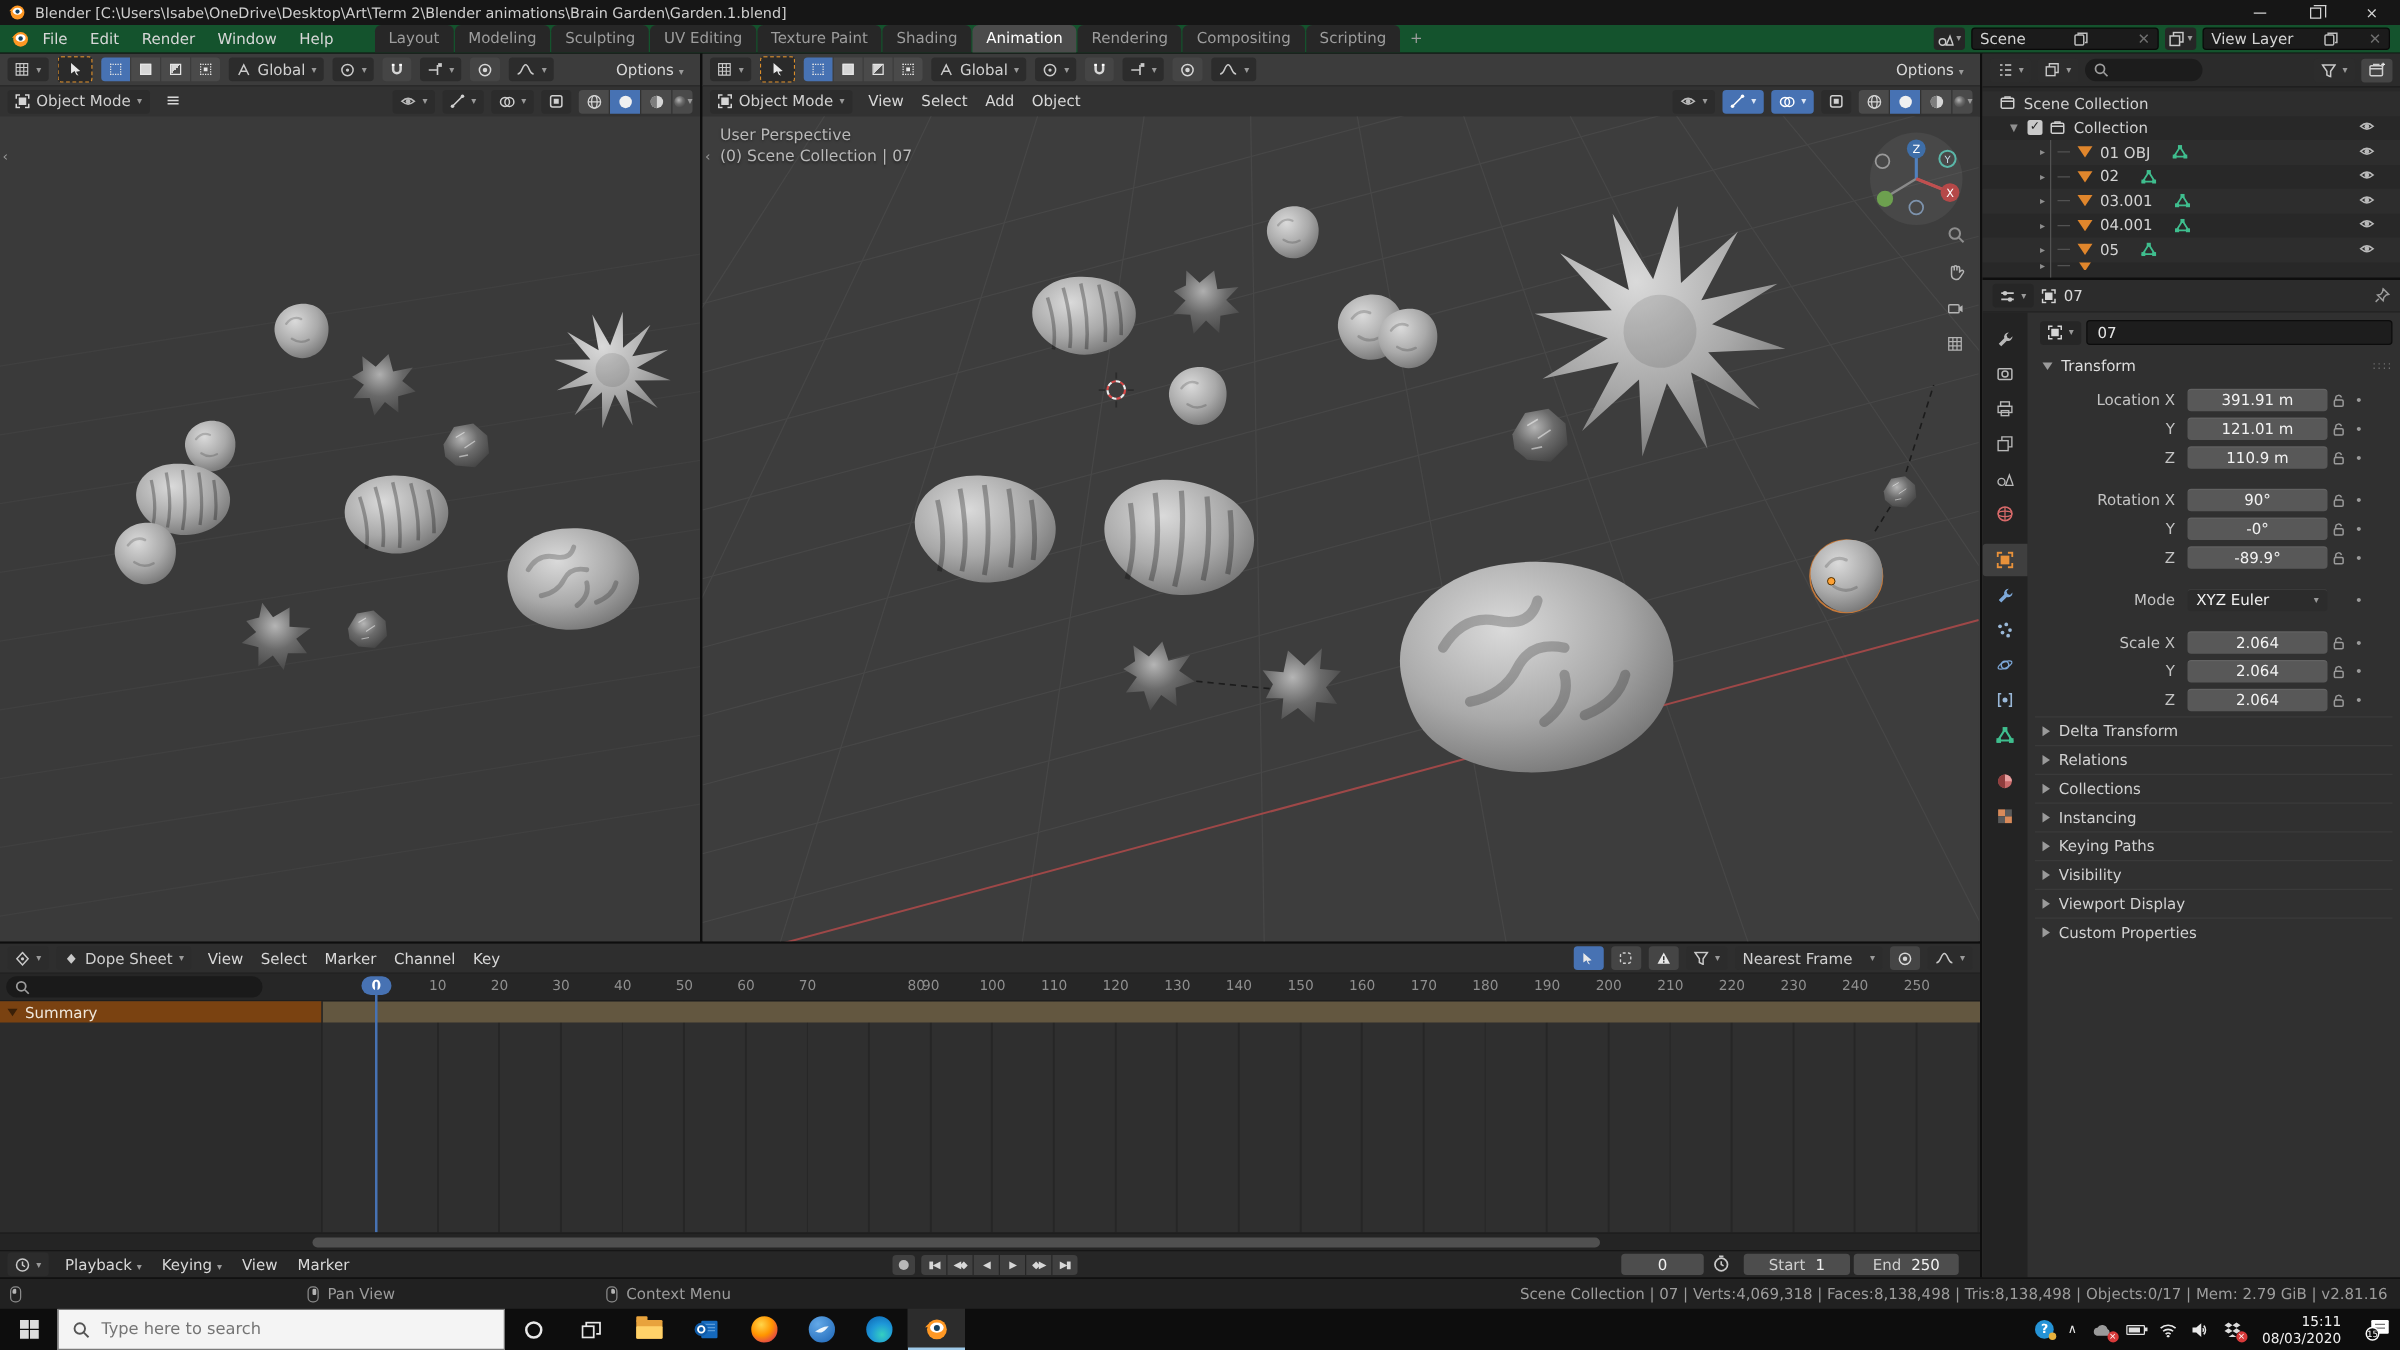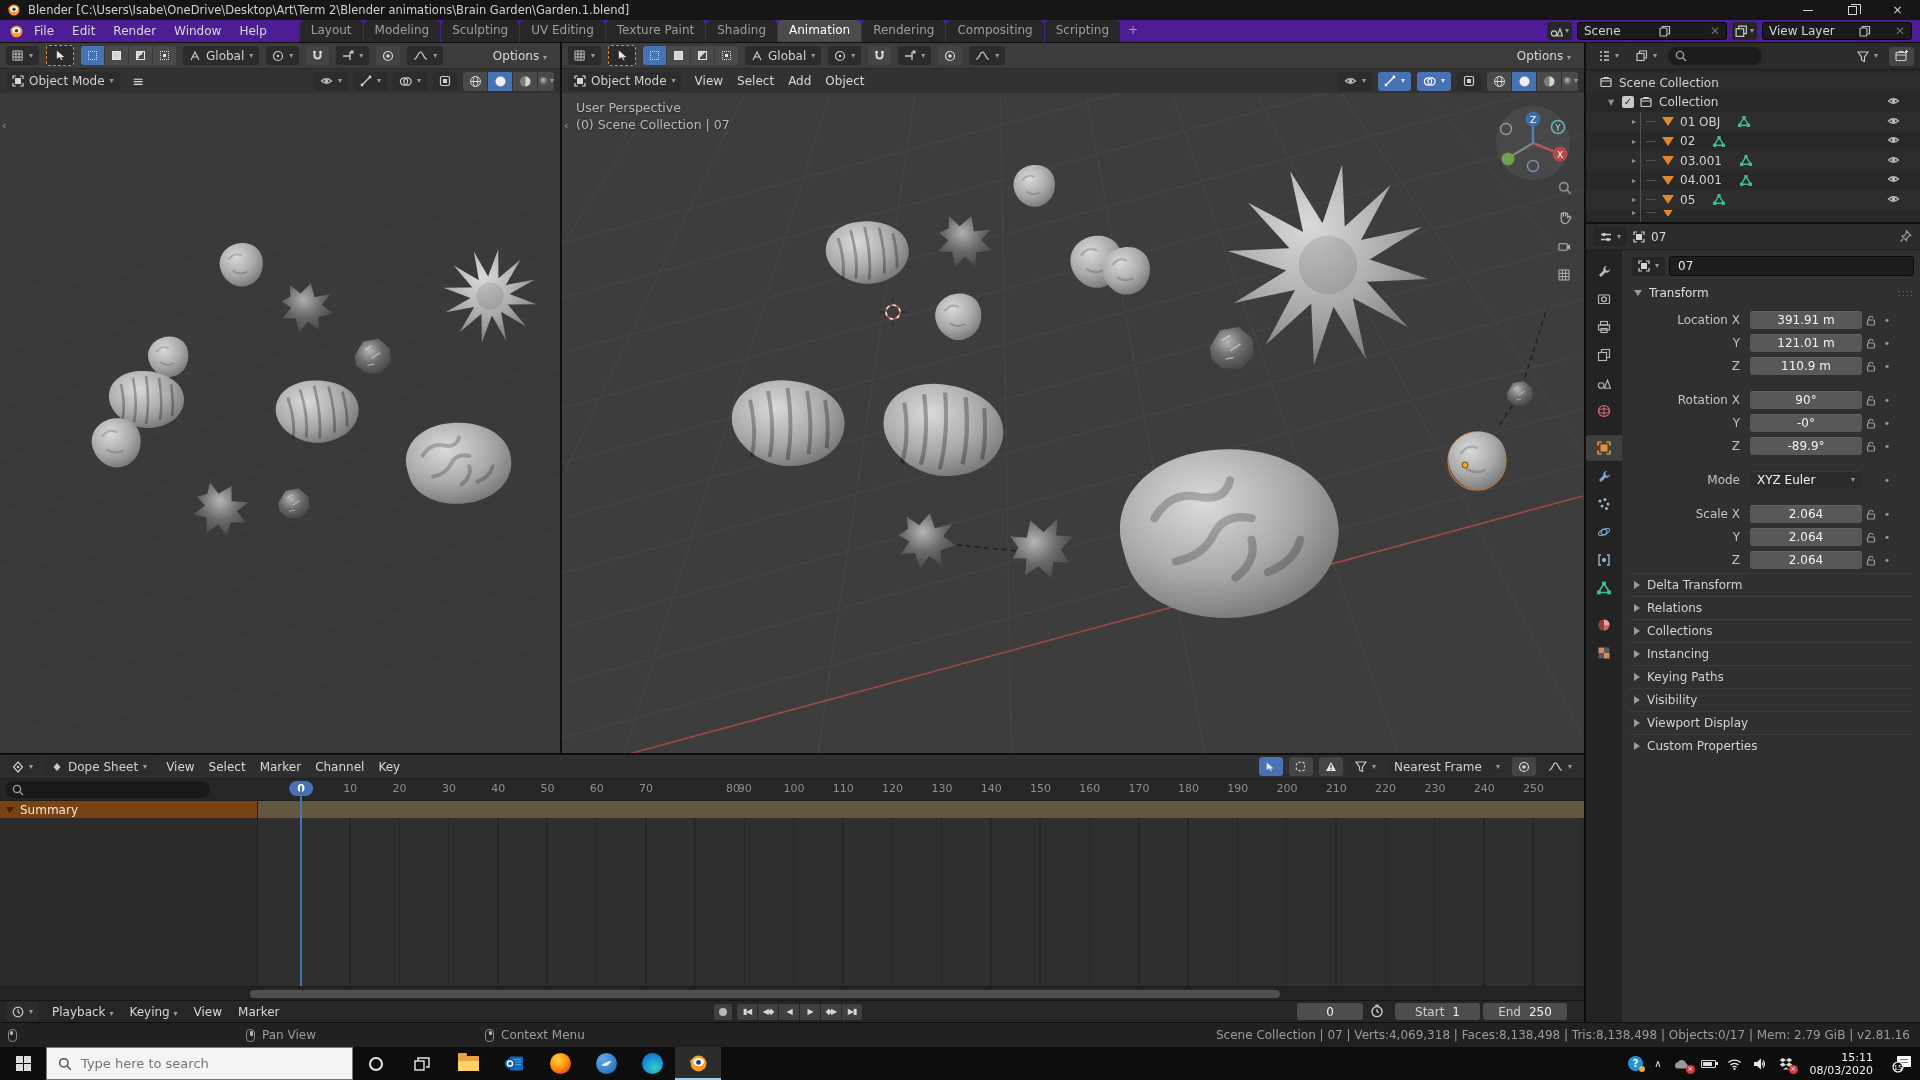--- a/index.html
+++ b/index.html
@@ -10,21 +10,21 @@
   
   .titlebar{height:20px;display:flex;align-items:center;background:#161616;padding-left:6px;gap:6px}
   .titlebar .t-text{color:#cfcfcf;font-size:11.5px;white-space:nowrap}
   .wctrl{margin-left:auto;display:flex;height:100%}
   .wbtn{width:45px;display:flex;align-items:center;justify-content:center;color:#d5d5d5;font-size:12px}
   .wbtn .minbar{width:10px;height:1px;background:#d5d5d5}
   .wbtn .maxbox{width:9px;height:9px;border:1px solid #d5d5d5;position:relative}
   .wbtn .maxbox:before{content:"";position:absolute;left:2px;top:-3px;width:9px;height:9px;border:1px solid #d5d5d5;border-left:none;border-bottom:none}
 
   
-  .topbar{height:23px;background:#4c1d95;display:flex;align-items:center;padding:0 8px;border-bottom:1px solid #0e0e0e}
+  .topbar{height:23px;background:#14532d;display:flex;align-items:center;padding:0 8px;border-bottom:1px solid #0e0e0e}
   .menus{display:flex;align-items:center}
   .menu-item{padding:0 9px;color:#d8d8d8;line-height:22px}
   .tabs{display:flex;margin-left:24px;gap:1px;height:100%;align-items:flex-start}
   .tab{padding:3px 11px 4px;background:#272727;color:#9d9d9d;border-radius:5px 5px 0 0;line-height:15px;white-space:nowrap}
   .tab.active{background:#4b4b4b;color:#fff}
   .tab.addtab{background:transparent;color:#9d9d9d;padding:3px 7px 4px}
   .tb-right{margin-left:auto;display:flex;align-items:center;gap:5px}
   .idrop{display:flex;align-items:center;gap:2px;background:#262626;border-radius:3px;height:18px;padding:0 3px}
   .id-field{display:flex;align-items:center;background:#1b1b1b;border:1px solid #090909;border-radius:3px;height:18px;padding:0 6px;gap:6px;color:#d5d5d5;min-width:150px}
   .id-field .fx{color:#6f6f6f;margin-left:auto}
@@ -150,21 +150,21 @@
   .mouse.right i{right:1px;top:1px;width:3px;height:4px;border-radius:1px 2px 1px 1px}
   .mouse.left i{left:1px;top:1px;width:3px;height:4px;border-radius:2px 1px 1px 1px}
   .hint{position:absolute;display:flex;align-items:center;gap:7px}
   .sb-stats{position:absolute;right:10px;color:#9c9c9c}
 
   
   .taskbar{height:33px;background:#0d0d0d;display:flex;align-items:stretch}
   .tk-start{width:46px;display:flex;align-items:center;justify-content:center}
   .winlogo{display:grid;grid-template-columns:7px 7px;grid-template-rows:7px 7px;gap:1px}
   .winlogo span{background:#dcdcdc}
-  .tk-search{width:307px;background:#f4f4f4;display:flex;align-items:center;gap:9px;padding:0 11px;border:1px solid #7a7a7a}
+  .tk-search{width:358px;background:#f4f4f4;display:flex;align-items:center;gap:9px;padding:0 11px;border:1px solid #7a7a7a}
   .tk-search input{border:none;outline:none;background:transparent;font-size:13px;color:#444;font-family:inherit;width:240px}
   .tk-btn{width:46px;display:flex;align-items:center;justify-content:center;position:relative}
   .tk-btn.activeapp{background:rgba(255,255,255,.13);box-shadow:inset 0 -2px 0 #9ec9e8}
   .circ{border-radius:50%}
   .tk-folder{position:relative;width:21px;height:15px}
   .tk-folder .back{position:absolute;inset:0;background:#e8a33d;border-radius:1px}
   .tk-folder .back:before{content:"";position:absolute;left:0;top:-3px;width:9px;height:4px;background:#e8a33d;border-radius:1px 1px 0 0}
   .tk-folder .front{position:absolute;left:0;bottom:0;width:21px;height:10px;background:#ffd269;border-radius:1px}
   .tray{margin-left:auto;display:flex;align-items:center;gap:11px;padding-right:8px}
   .tray .tico{position:relative;display:flex;align-items:center;justify-content:center}

